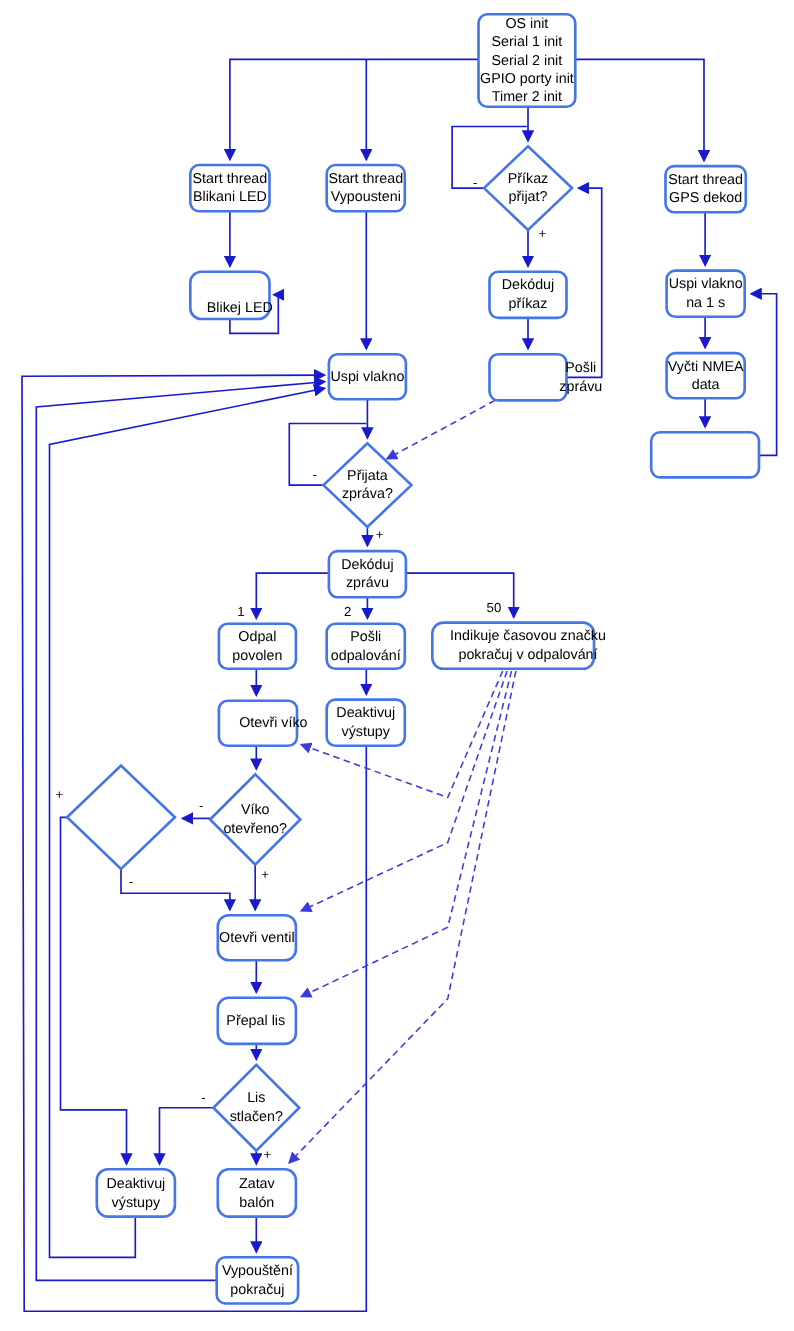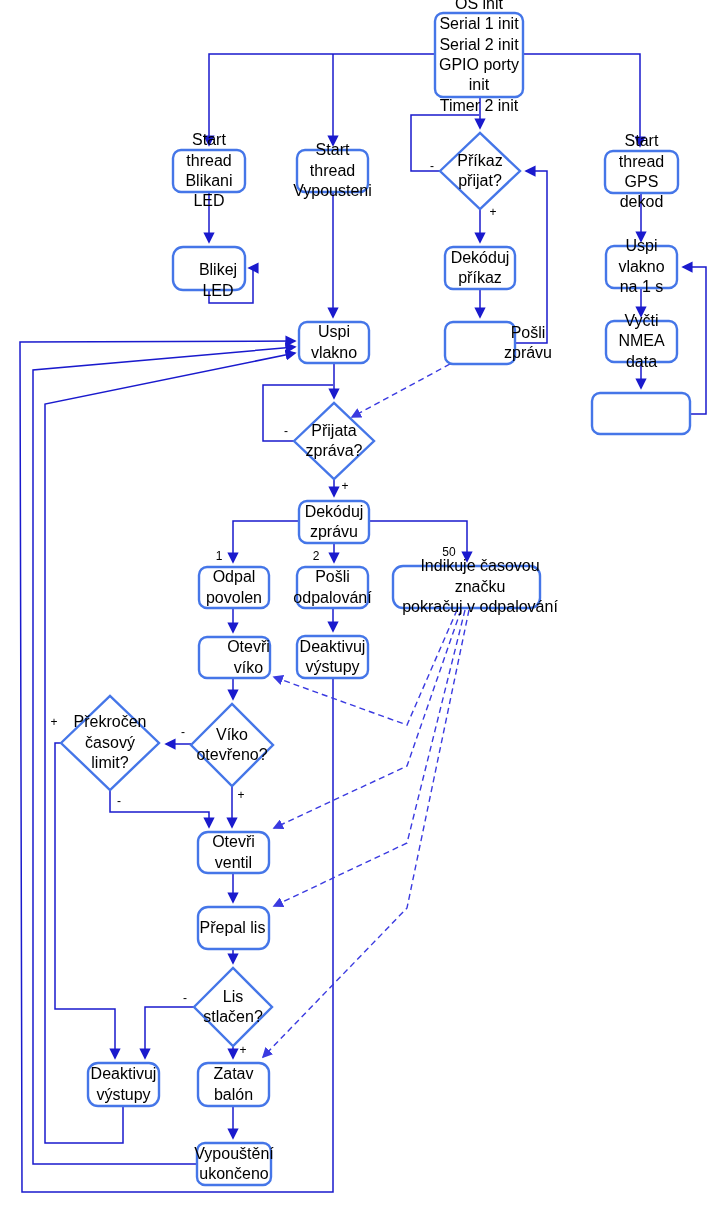--- a/index.html
+++ b/index.html
@@ -1,20 +1,20 @@
 <!DOCTYPE html>
 <html><head>
 <meta charset="utf-8">
 <style>
   html,body{margin:0;padding:0;background:#ffffff;}
   .canvas{position:relative;width:722px;height:1210px;background:#ffffff;overflow:hidden;
           font-family:"Liberation Sans",sans-serif;}
   .canvas svg{position:absolute;left:0;top:0;}
   .node-label{position:absolute;display:flex;align-items:center;justify-content:center;
-              text-align:center;font-size:16px;line-height:1.28;color:#000;
+              text-align:center;font-size:13px;line-height:1.28;color:#000;
               white-space:pre-line;pointer-events:none;}
   .edge-label{position:absolute;transform:translate(-50%,-50%);font-size:12px;color:#000;
               pointer-events:none;}
   .shape{fill:#ffffff;stroke:#4576e8;stroke-width:2.4;}
   .edge{fill:none;stroke:#1a1acd;stroke-width:1.5;}
   .edge-dash{fill:none;stroke:#3a3ae0;stroke-width:1.4;stroke-dasharray:6 4;}
 </style>
 </head>
 <body>
 
@@ -133,33 +133,30 @@
 povolen</div>
 <div class="node-label" style="left:297px;top:567px;width:71px;height:41px;">Pošli
 odpalování</div>
 <div class="node-label" style="left:393px;top:566px;width:174px;height:42px;">Indikuje časovou značku
 pokračuj v odpalování</div>
 <div class="node-label" style="left:213px;top:637px;width:71px;height:41px;">Otevři víko</div>
 <div class="node-label" style="left:297px;top:636px;width:71px;height:42px;">Deaktivuj
 výstupy</div>
 <div class="node-label" style="left:191px;top:704px;width:82px;height:82px;">Víko
 otevřeno?</div>
-<div class="node-label" style="left:61px;top:696px;width:98px;height:94px;">Překročen
-časový
-limit?</div>
 <div class="node-label" style="left:198px;top:832px;width:71px;height:41px;">Otevři ventil</div>
 <div class="node-label" style="left:198px;top:907px;width:69px;height:42px;">Přepal lis</div>
 <div class="node-label" style="left:194px;top:968px;width:78px;height:78px;">Lis
 stlačen?</div>
 <div class="node-label" style="left:88px;top:1063px;width:71px;height:43px;">Deaktivuj
 výstupy</div>
 <div class="node-label" style="left:198px;top:1063px;width:71px;height:43px;">Zatav
 balón</div>
 <div class="node-label" style="left:197px;top:1143px;width:74px;height:42px;">Vypouštění
-ukončeno</div>
+pokračuj</div>
 
 <div class="edge-label" style="left:432px;top:166px;">-</div>
 <div class="edge-label" style="left:493px;top:212px;">+</div>
 <div class="edge-label" style="left:286px;top:431px;">-</div>
 <div class="edge-label" style="left:345px;top:486px;">+</div>
 <div class="edge-label" style="left:219px;top:556px;">1</div>
 <div class="edge-label" style="left:316px;top:556px;">2</div>
 <div class="edge-label" style="left:449px;top:552px;">50</div>
 <div class="edge-label" style="left:183px;top:732px;">-</div>
 <div class="edge-label" style="left:241px;top:795px;">+</div>

